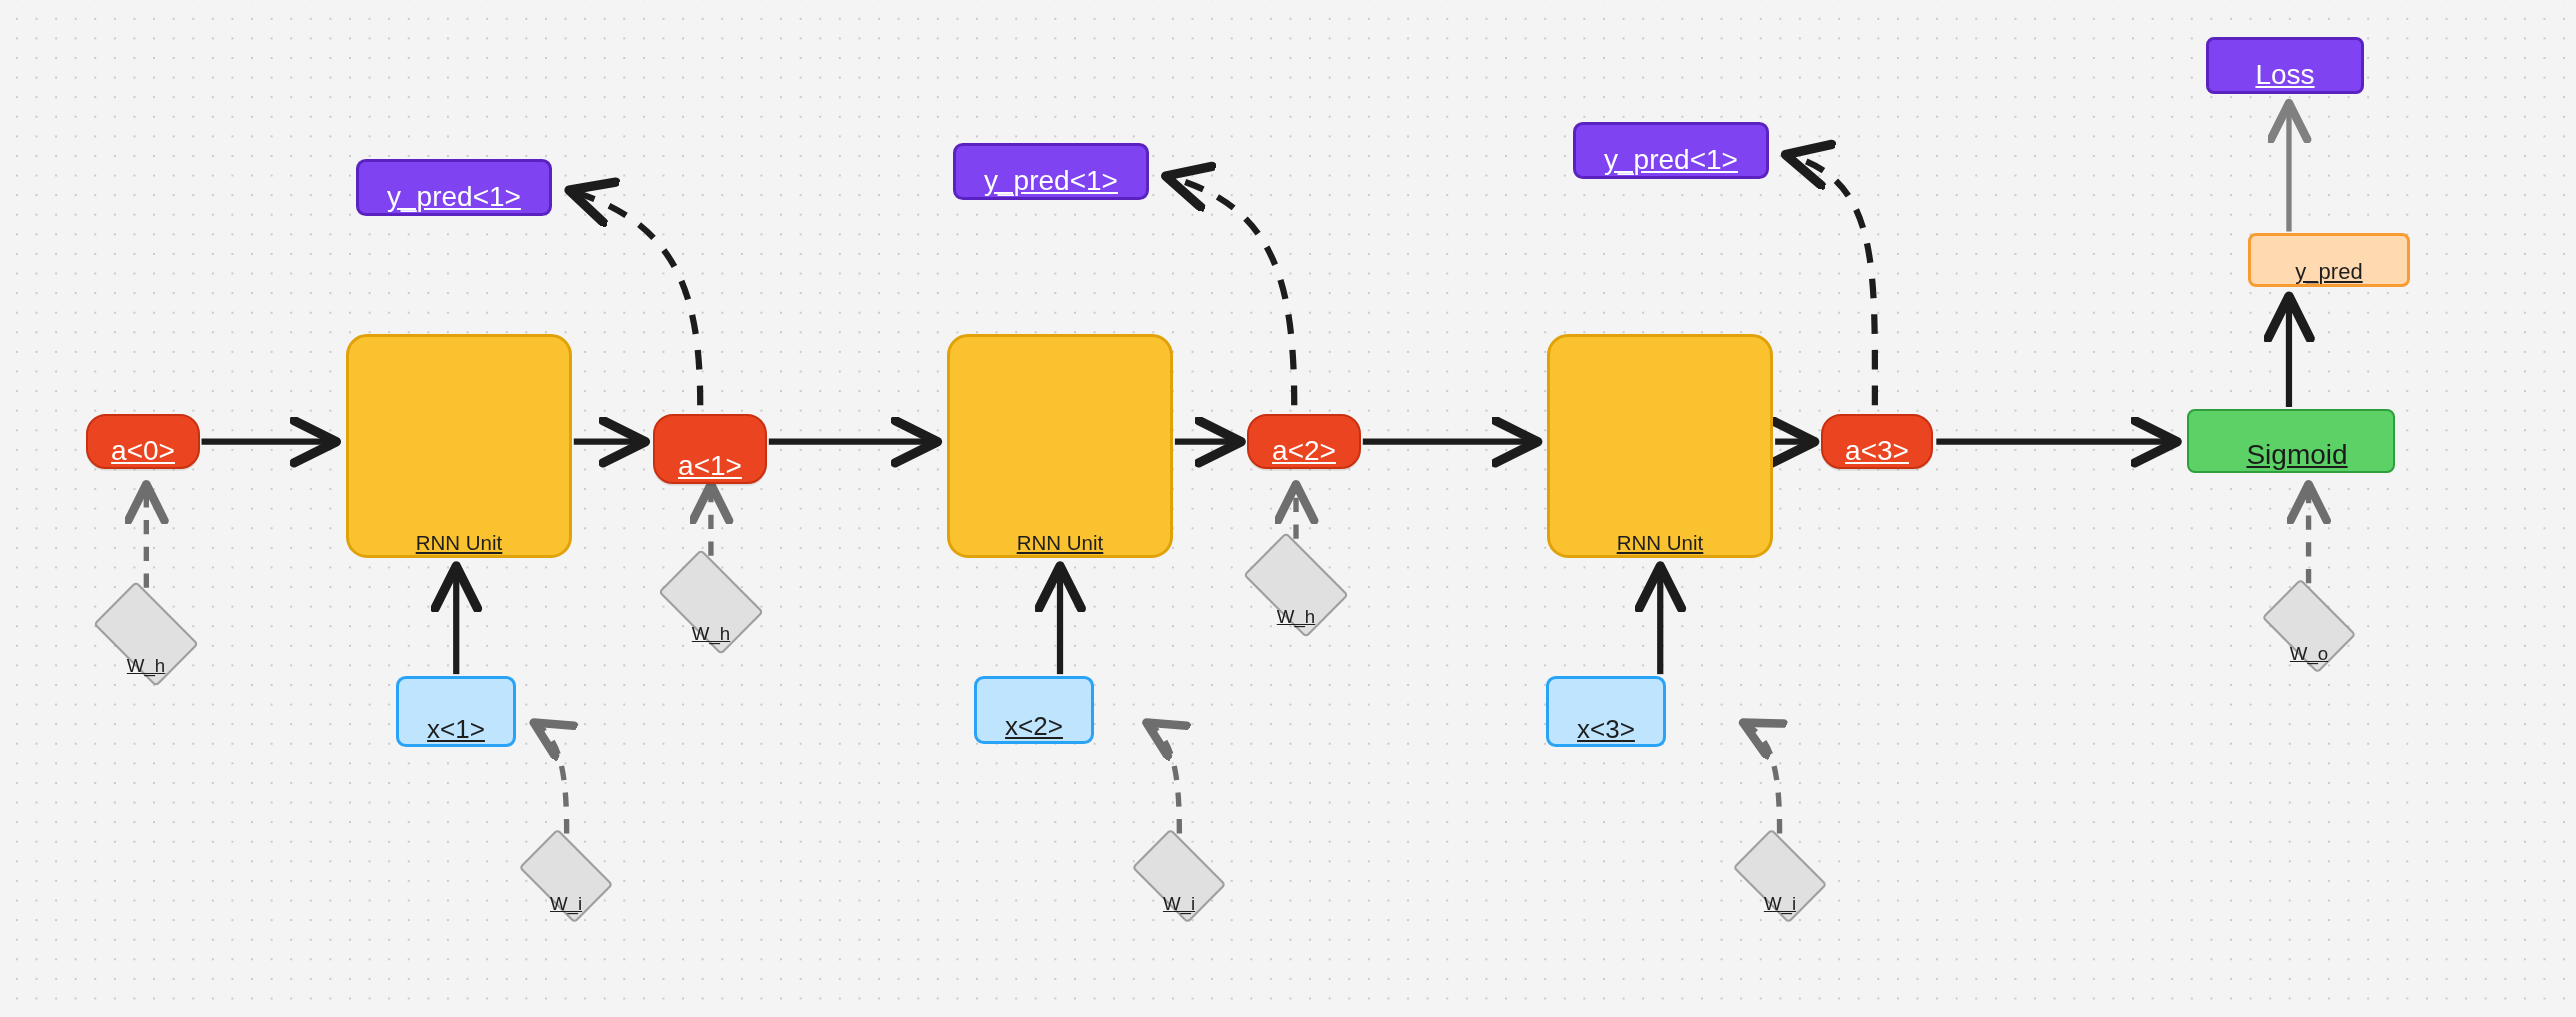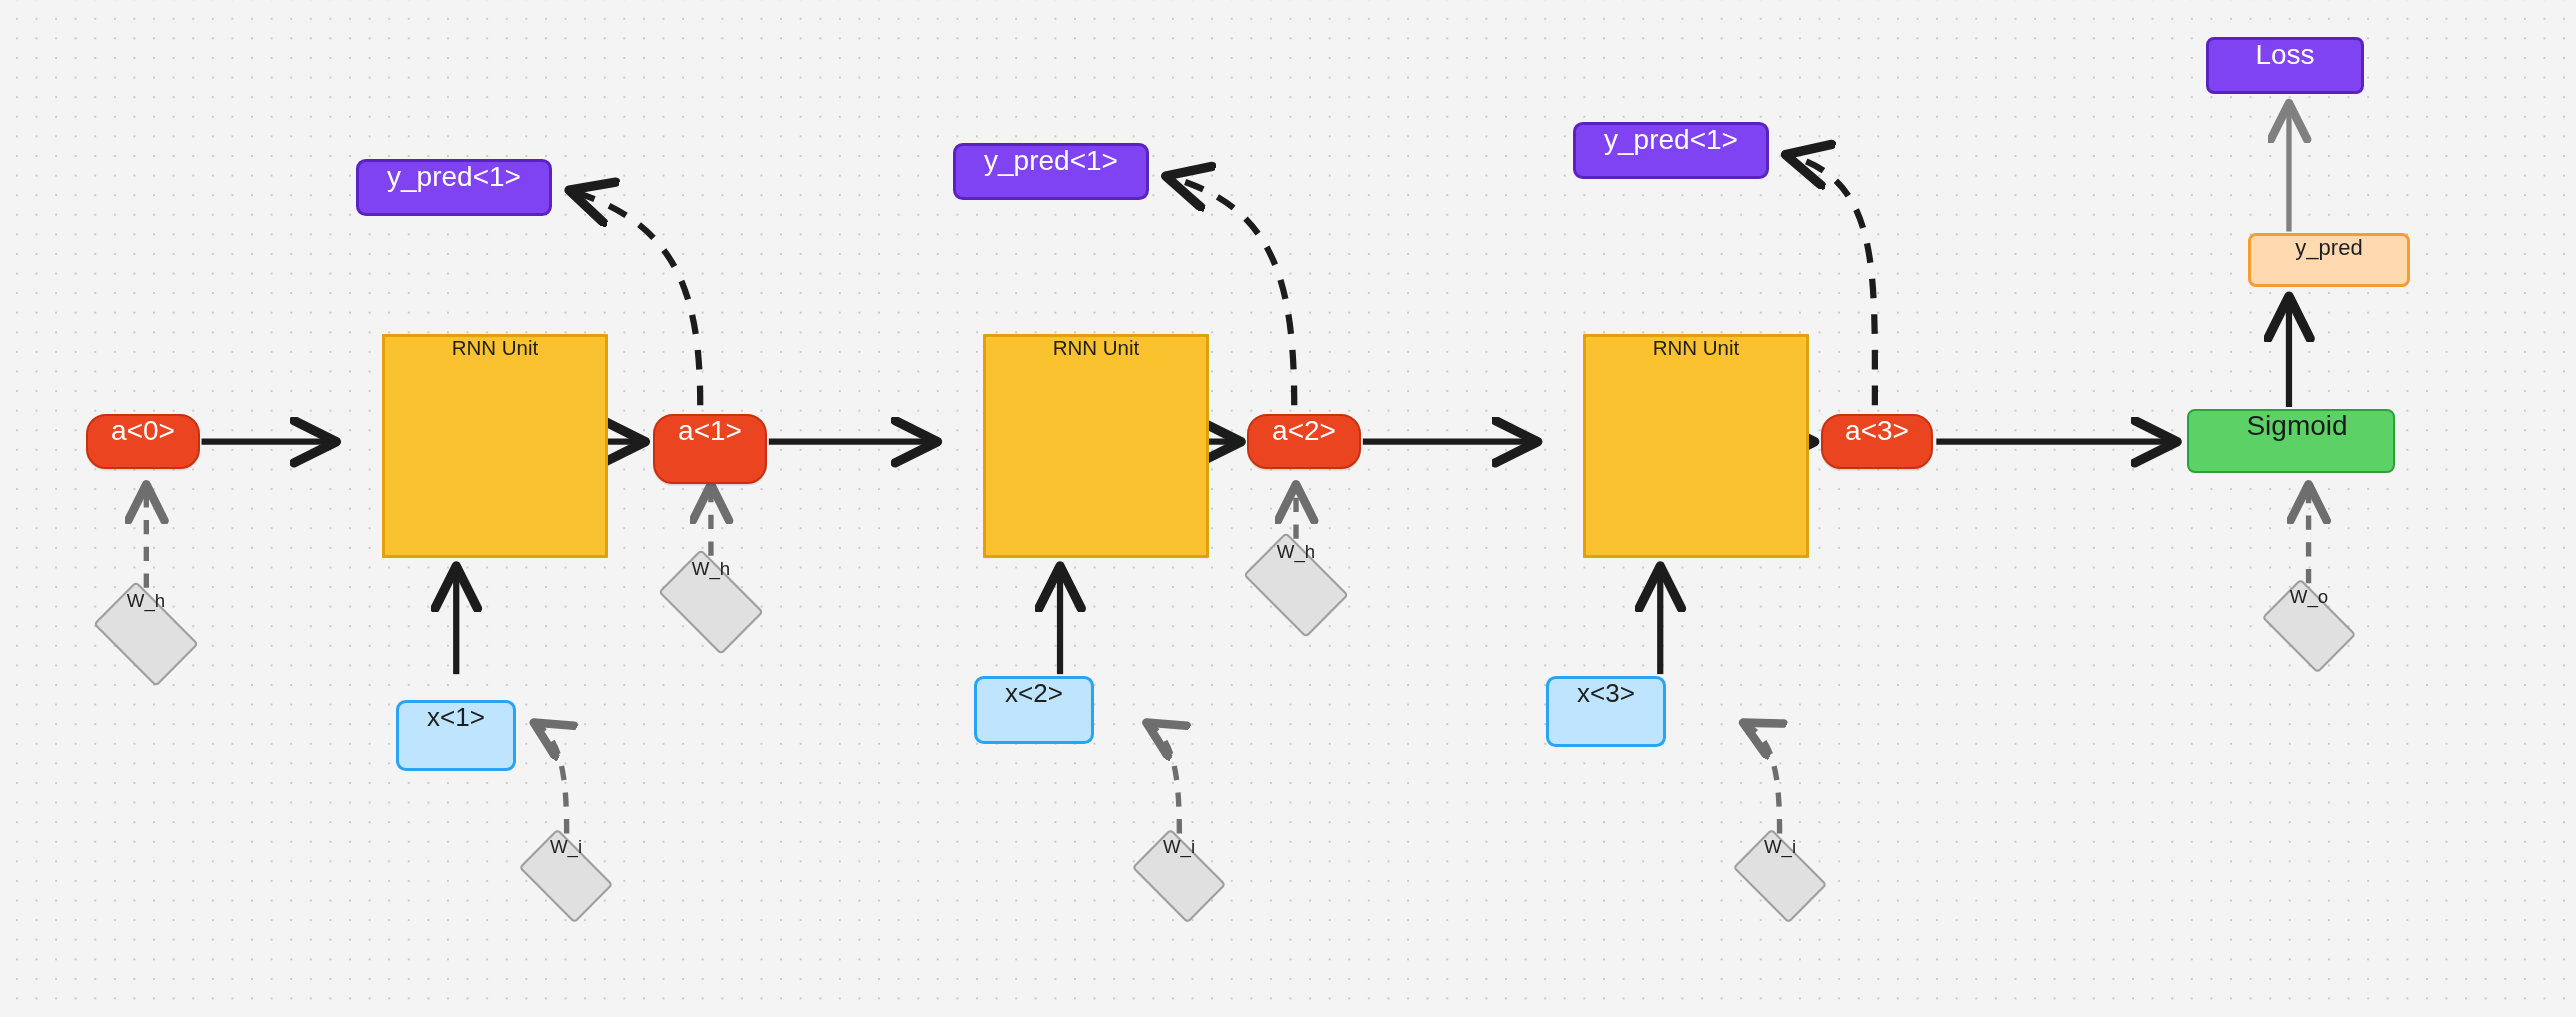--- a/index.html
+++ b/index.html
@@ -23,45 +23,45 @@
     position: absolute;
     left: 0; top: 0;
     width: 2576px;
     height: 1017px;
     pointer-events: none;
   }
   .node {
     position: absolute;
     box-sizing: border-box;
     display: flex;
-    align-items: flex-start;
+    align-items: flex-end;
     justify-content: center;
     text-align: center;
     line-height: 1.1;
     white-space: nowrap;
+    text-decoration: underline;
   }
 
   
   .n-act {
     background: #ea4420;
     border: 2.7px solid #c8300f;
     border-radius: 20px;
     color: #ffffff;
     font-size: 28px;
     box-shadow: 0 1.8px 0 rgba(0,0,0,0.10);
   }
 
   
   .n-rnn {
     background: #fbc22f;
     border: 3.6px solid #e0a109;
-    border-radius: 1px;
+    border-radius: 21px;
     color: #1e1e1e;
     font-size: 20.5px;
-    margin-left: 36px;
   }
 
   
   .n-ypred {
     background: #8043f2;
     border: 3.6px solid #5b22c2;
     border-radius: 9.8px;
     color: #ffffff;
     font-size: 28px;
   }
@@ -207,21 +207,21 @@
   <div class="node n-ypred" style="left:356px; top:159px; width:196px; height:57px;">
     <span>y_pred&lt;1&gt;</span>
   </div>
   <div class="node n-ypred" style="left:953px; top:143px; width:196px; height:57px;">
     <span>y_pred&lt;1&gt;</span>
   </div>
   <div class="node n-ypred" style="left:1573px; top:122px; width:196px; height:57px;">
     <span>y_pred&lt;1&gt;</span>
   </div>
 
-  <div class="node n-input" style="left:396px; top:700px; width:120px; height:71px;">
+  <div class="node n-input" style="left:396px; top:676px; width:120px; height:71px;">
     <span>x&lt;1&gt;</span>
   </div>
   <div class="node n-input" style="left:974px; top:676px; width:120px; height:68px;">
     <span>x&lt;2&gt;</span>
   </div>
   <div class="node n-input" style="left:1546px; top:676px; width:120px; height:71px;">
     <span>x&lt;3&gt;</span>
   </div>
 
   <div class="node n-sigmoid" style="left:2187px; top:409px; width:208px; height:64px;">

